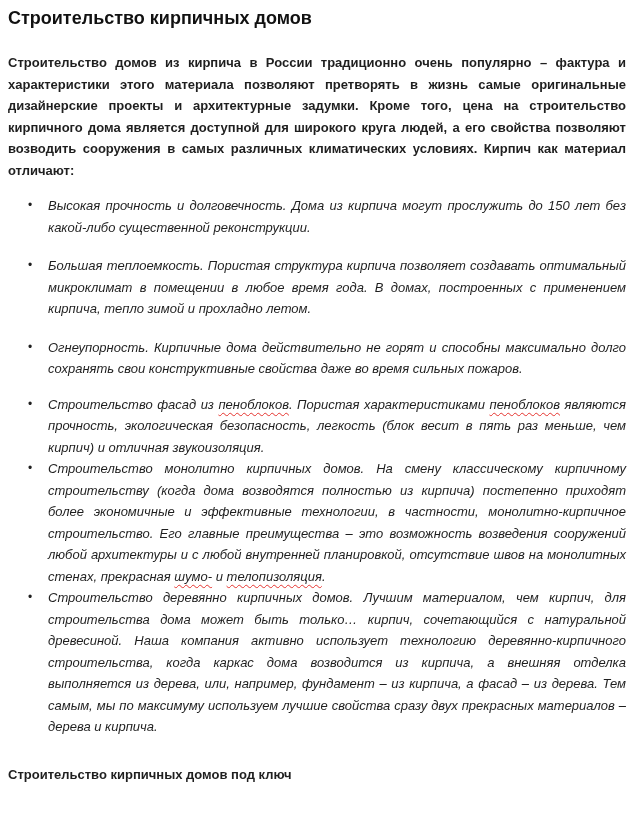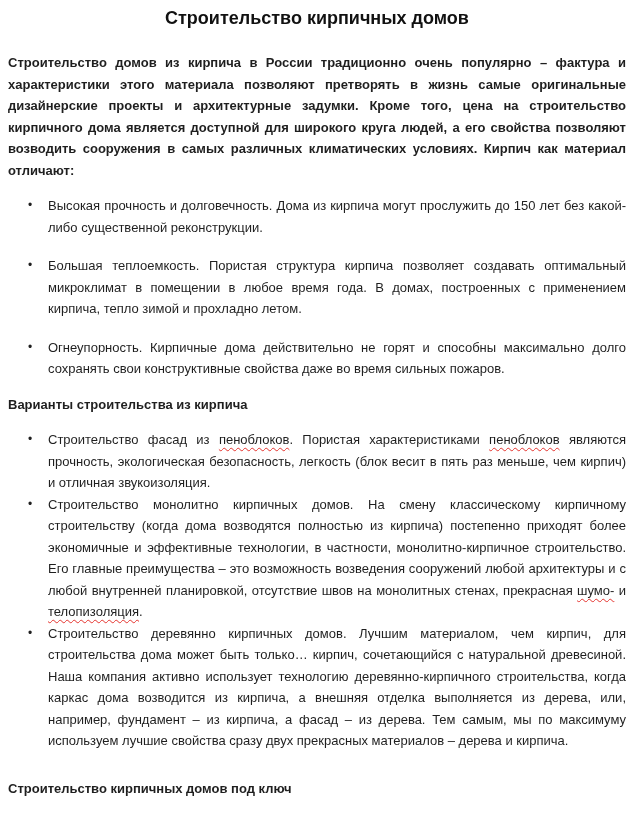--- a/index.html
+++ b/index.html
@@ -16,21 +16,20 @@
   .page {
     width: 634px;
     height: 831px;
     padding: 7px 8px 0 8px;
     background: #ffffff;
   }
   h1.doc-title {
     font-size: 18px;
     line-height: 22px;
     font-weight: bold;
-    text-align: center;
     color: #111111;
     margin-bottom: 23px;
   }
   p.body-par {
     text-align: justify;
     margin-bottom: 14px;
     font-weight: bold;
   }
   h2.doc-heading {
     font-size: 13px;
@@ -52,20 +51,21 @@
   ul.doc-list .bullet {
     flex: 0 0 20px;
     width: 20px;
     margin-left: 20px;
     text-align: left;
     font-size: 12px;
   }
   ul.doc-list .li-text {
     flex: 1 1 auto;
     text-align: justify;
+    font-style: italic;
   }
   .misspelled {
     text-decoration-line: underline;
     text-decoration-style: wavy;
     text-decoration-color: #e5342f;
     text-decoration-thickness: 1px;
     text-underline-offset: 3px;
     text-decoration-skip-ink: none;
     margin-top: 40px;
   }
@@ -91,21 +91,20 @@
       <li>
         <span class="bullet">•</span>
         <span class="li-text"><span>Большая теплоемкость. Пористая структура кирпича позволяет создавать оптимальный микроклимат в помещении в любое время года. В домах, построенных с применением кирпича, тепло зимой и прохладно летом.</span></span>
       </li>
       <li>
         <span class="bullet">•</span>
         <span class="li-text"><span>Огнеупорность. Кирпичные дома действительно не горят и способны максимально долго сохранять свои конструктивные свойства даже во время сильных пожаров.</span></span>
       </li>
     </ul>
 
-  <h2 class="doc-heading mb-after-list1">Варианты строительства из кирпича</h2>
 
 
   <ul class="doc-list tight">
       <li>
         <span class="bullet">•</span>
         <span class="li-text"><span>Строительство фасад из </span><span class="misspelled">пеноблоков</span><span>. Пористая характеристиками </span><span class="misspelled">пеноблоков</span><span> являются прочность, экологическая безопасность, легкость (блок весит в пять раз меньше, чем кирпич) и отличная звукоизоляция.</span></span>
       </li>
       <li>
         <span class="bullet">•</span>
         <span class="li-text"><span>Строительство монолитно кирпичных домов. На смену классическому кирпичному строительству (когда дома возводятся полностью из кирпича) постепенно приходят более экономичные и эффективные технологии, в частности, монолитно-кирпичное строительство. Его главные преимущества – это возможность возведения сооружений любой архитектуры и с любой внутренней планировкой, отсутствие швов на монолитных стенах, прекрасная </span><span class="misspelled">шумо-</span><span> и </span><span class="misspelled">телопизоляция</span><span>.</span></span>

